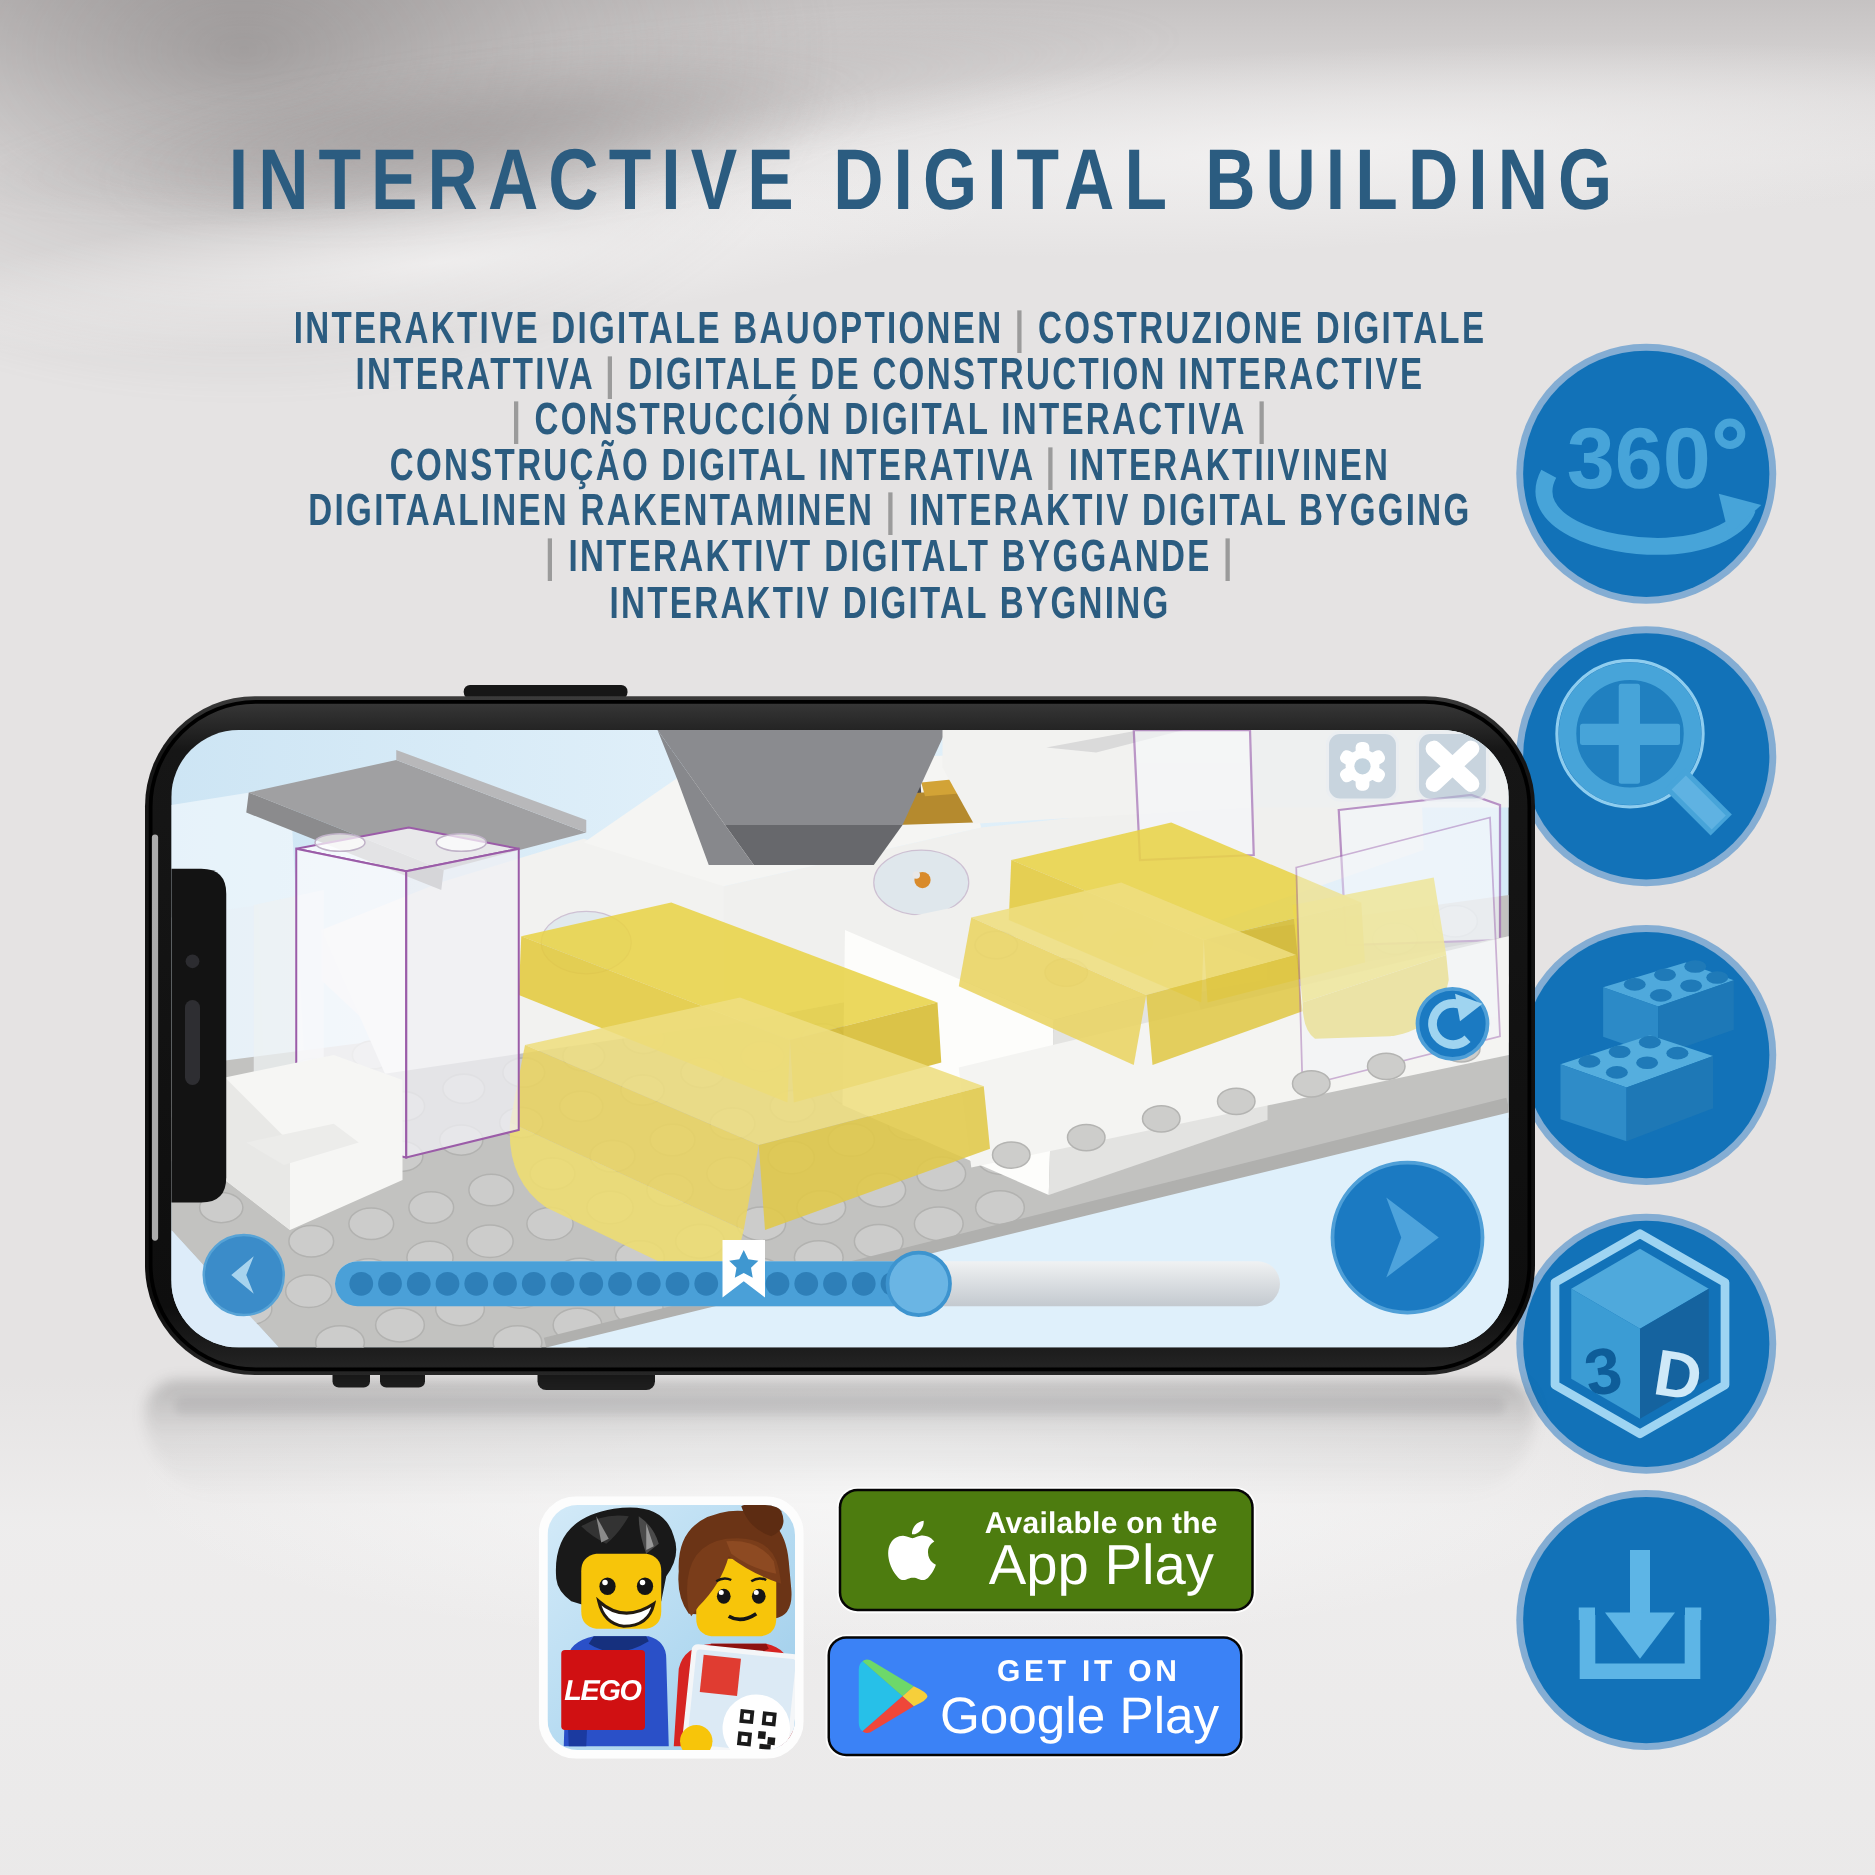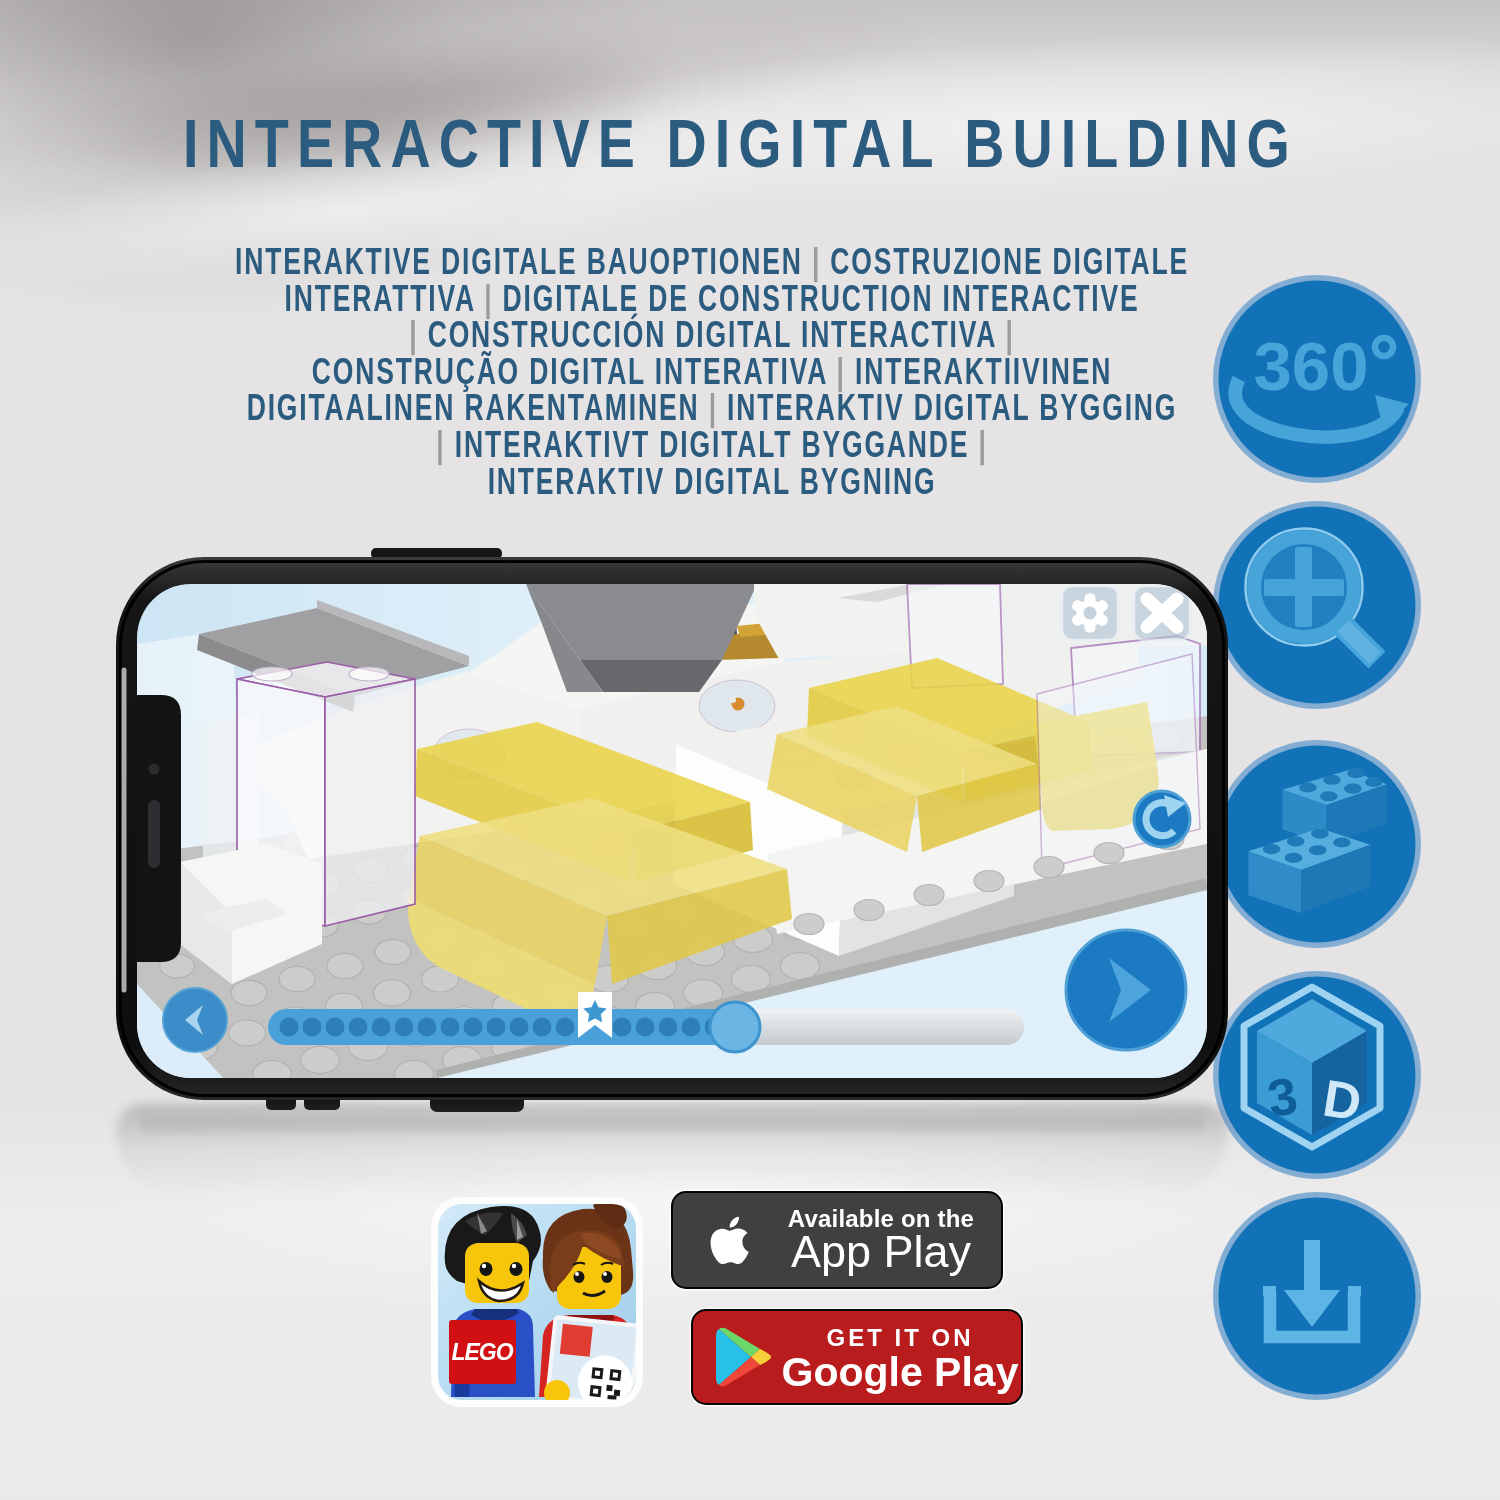--- a/index.html
+++ b/index.html
@@ -520,34 +520,34 @@
           <rect x="178" y="186" width="6" height="6"></rect>
             <rect x="186" y="190" width="6" height="6"></rect>
             <rect x="180" y="196" width="9" height="4"></rect>
         </g>
       </g>
 
       <circle cx="126" cy="196" r="13" fill="#f7c50a"></circle>
     </g>
   </svg>
 
-  <div class="abs" style="left:673px;top:1193px;width:328px;height:94px;background:#404040;border-radius:13px;box-shadow:0 0 0 2px #050505, 0 0 0 3.5px rgba(255,255,255,0.9)">
+  <div class="abs" style="left:673px;top:1193px;width:328px;height:94px;background:#4d7c0f;border-radius:13px;box-shadow:0 0 0 2px #050505, 0 0 0 3.5px rgba(255,255,255,0.9)">
     <svg class="abs" style="left:18px;top:16px" width="62" height="64" viewBox="0 0 52 46">
         <g transform="scale(1.12)">
           <path d="M 38.5 21.3 c -0.3 -4.4 3.6 -6.5 3.8 -6.6 c -2.1 -3 -5.3 -3.4 -6.4 -3.5 c -2.7 -0.3 -5.3 1.6 -6.7 1.6 c -1.4 0 -3.5 -1.6 -5.8 -1.5 c -3 0 -5.7 1.7 -7.3 4.4 c -3.1 5.4 -0.8 13.3 2.2 17.7 c 1.5 2.1 3.2 4.5 5.5 4.4 c 2.2 -0.1 3.1 -1.4 5.8 -1.4 c 2.7 0 3.4 1.4 5.8 1.4 c 2.4 0 3.9 -2.2 5.4 -4.3 c 1.7 -2.4 2.4 -4.8 2.4 -4.9 c -0.1 0 -4.6 -1.8 -4.7 -7.3 z M 34.1 7.9 c 1.2 -1.5 2 -3.5 1.8 -5.6 c -1.7 0.1 -3.9 1.2 -5.1 2.7 c -1.1 1.3 -2.1 3.4 -1.9 5.4 c 1.9 0.2 3.9 -1 5.2 -2.5 z" fill="#ffffff"></path>
         </g>
       </svg>
     <div class="abs" style="left:90px;top:12px;width:236px;text-align:center;color:#fff;font-size:24px;font-weight:bold;letter-spacing:0.2px">Available on the</div>
     <div class="abs" style="left:90px;top:33px;width:236px;text-align:center;color:#fff;font-size:45px;font-weight:normal;white-space:nowrap">App Play</div>
   </div>
 
-  <div class="abs" style="left:693px;top:1311px;width:328px;height:92px;background:#b91c1c;border-radius:13px;box-shadow:0 0 0 2px #050505, 0 0 0 3.5px rgba(255,255,255,0.9)">
+  <div class="abs" style="left:664px;top:1311px;width:328px;height:92px;background:#3b82f6;border-radius:13px;box-shadow:0 0 0 2px #050505, 0 0 0 3.5px rgba(255,255,255,0.9)">
     <svg class="abs" style="left:22px;top:16px" width="58" height="60" viewBox="0 0 58 60">
       <path d="M 4 2 L 36 30 L 4 58 Q 1 56 1 51 L 1 9 Q 1 4 4 2 Z" fill="#27c0e8"></path>
       <path d="M 4 2 L 36 30 L 45 22 L 10 1 Q 6 0 4 2 Z" fill="#6dd86a"></path>
       <path d="M 45 22 L 36 30 L 45 38 Q 56 33 56 30 Q 56 27 45 22 Z" fill="#f6cf3a"></path>
       <path d="M 4 58 L 36 30 L 45 38 L 10 59 Q 6 60 4 58 Z" fill="#ef4739"></path>
     </svg>
     <div class="abs" style="left:88px;top:13px;width:238px;text-align:center;color:#fff;font-size:24px;font-weight:bold;letter-spacing:3px">GET IT ON</div>
-    <div class="abs" style="left:88px;top:38px;width:238px;text-align:center;color:#fff;font-size:41px;font-weight:bold;white-space:nowrap">Google Play</div>
+    <div class="abs" style="left:88px;top:38px;width:238px;color:#fff;font-size:41px;font-weight:normal;white-space:nowrap">Google Play</div>
   </div>
 
 </div>
 
 </body></html>

